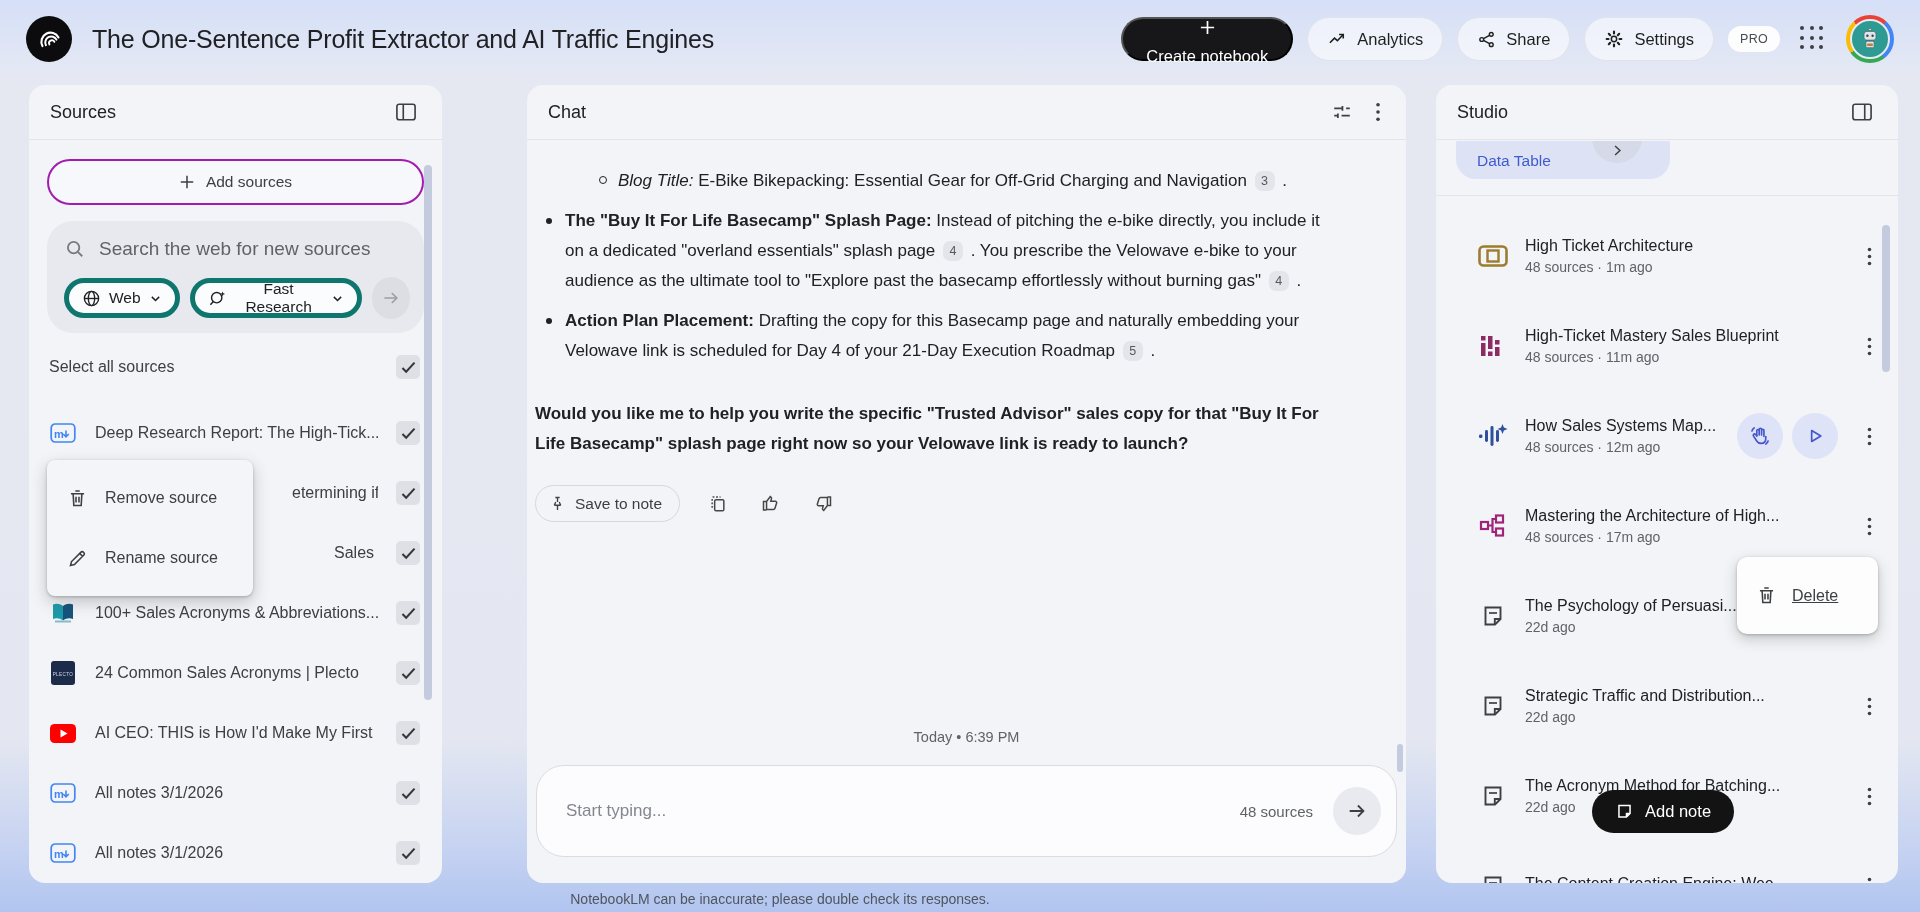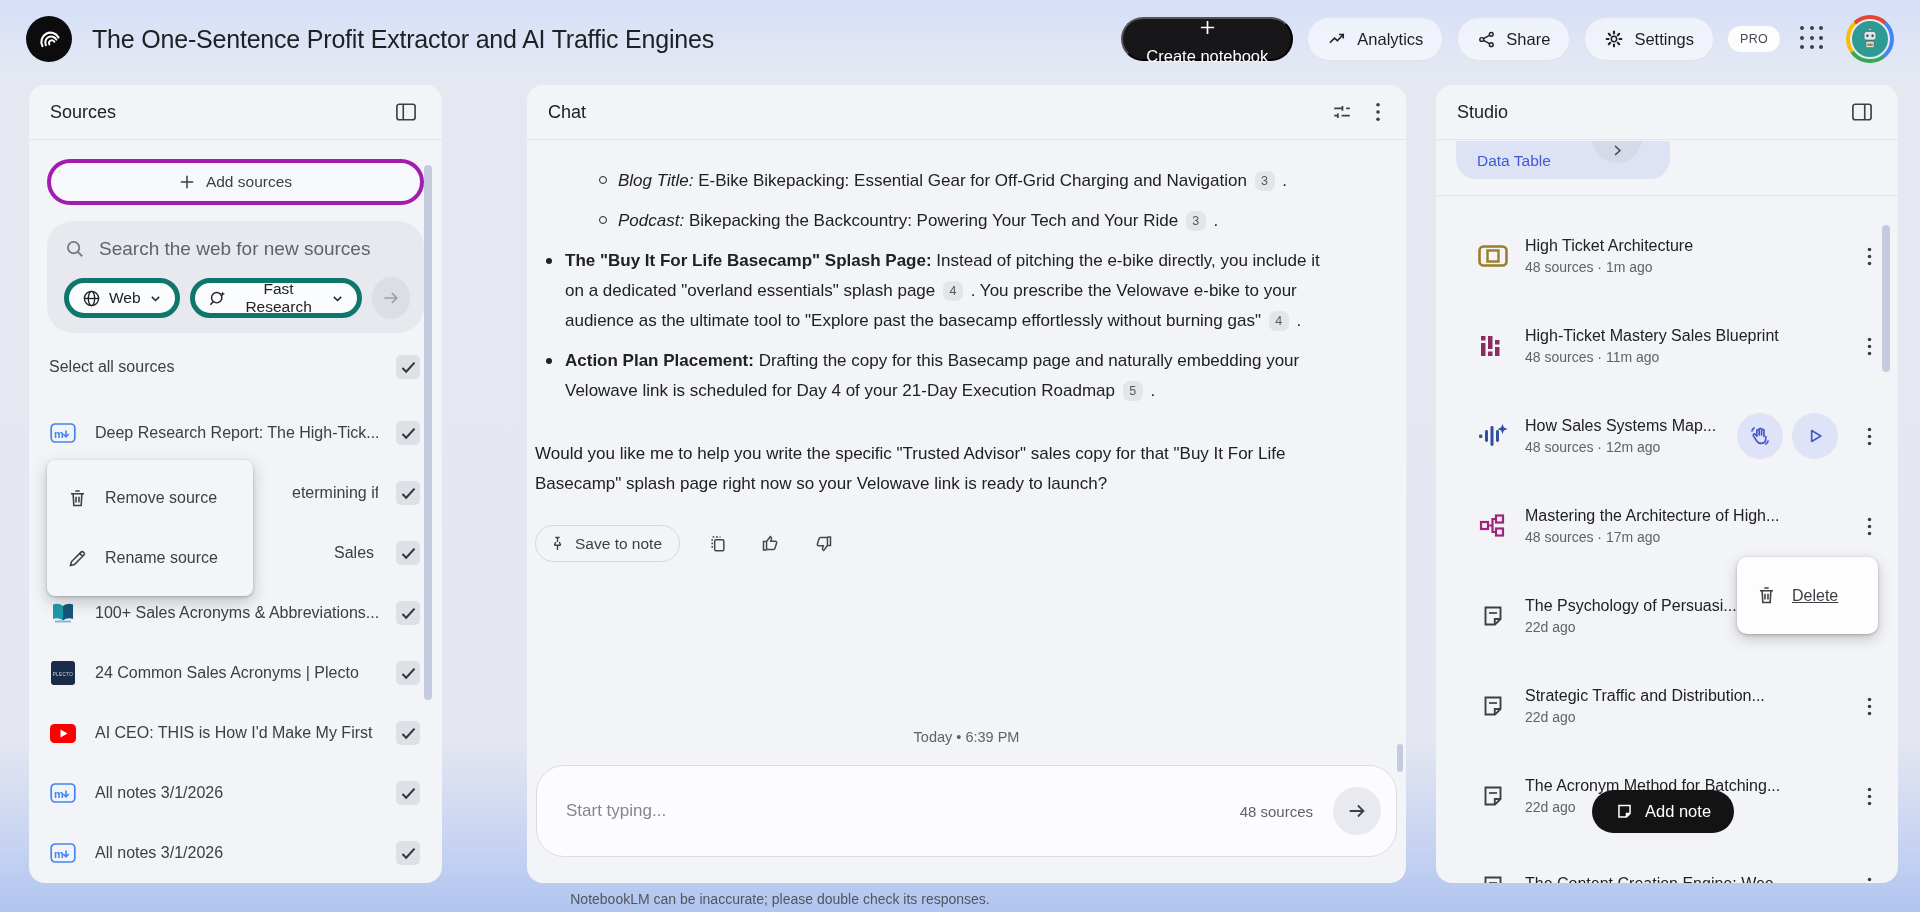--- a/index.html
+++ b/index.html
@@ -29,21 +29,21 @@
   .panel { position:absolute; top:85px; height:798px; background:#f3f4f7; border-radius:16px; }
   #sources-panel { left:29px;  width:413px; }
   #chat-panel    { left:527px; width:879px; }
   #studio-panel  { left:1436px; width:462px; }
   .panel-head { height:55px; display:flex; align-items:center; padding:0 21px; border-bottom:1px solid #e4e5ea; font-size:18px; color:#202124; }
   .panel-head .spacer { flex:1; }
   .icon-btn { background:none; border:none; cursor:pointer; padding:4px; display:flex; align-items:center; justify-content:center; }
 
   
   .sources-body { padding:19px 18px 0 18px; }
-  .add-btn { height:46px; border:4px solid #a21caf; border-radius:24px; background:#f7f8fb; display:flex; align-items:center; justify-content:center; gap:11px; font-size:15.5px; color:#3c4043; width:100%; cursor:pointer; }
+  .add-btn { height:46px; border:2px solid #a21caf; border-radius:24px; background:#f7f8fb; display:flex; align-items:center; justify-content:center; gap:11px; font-size:15.5px; color:#3c4043; width:100%; cursor:pointer; }
   .search-card { margin-top:16px; background:#e8e9ee; border-radius:26px; padding:17px 14px 14px 17px; }
   .search-row { display:flex; align-items:flex-end; gap:13px; }
   .search-ph { font-size:19px; color:#5f6368; }
   .chips-row { margin-top:17px; display:flex; align-items:center; gap:10px; }
   .chip { height:40px; border:5px solid #0f766e; background:#fbfcfe; border-radius:21px; display:flex; align-items:center; gap:8px; padding:0 13px; font-size:15.5px; color:#202124; cursor:pointer; }
   .go-btn { width:42px; height:42px; border-radius:50%; background:#dcdee4; margin-left:auto; border:none; display:flex; align-items:center; justify-content:center; cursor:pointer; }
   .select-row { margin-top:22px; padding:0 4px 0 2px; display:flex; align-items:center; font-size:16px; color:#3c4043; }
   .select-row .grow { flex:1; }
   .checkbox { width:24px; height:24px; border-radius:5px; background:#dee0e6; display:flex; align-items:center; justify-content:center; flex:none; cursor:pointer; }
   .src-rows { margin-top:24px; }
@@ -56,21 +56,21 @@
   .ctx-item { height:60px; display:flex; align-items:center; gap:17px; padding:0 20px; font-size:16px; color:#3c4043; cursor:pointer; }
 
   
   .chat-body { padding:26px 0 0 8px; position:relative; }
   .msg { width:802px; font-size:17px; line-height:30px; color:#202124; }
   .li { position:relative; margin-bottom:10px; }
   .li.main { padding-left:30px; }
   .li.main::before { content:""; position:absolute; left:11px; top:12px; width:6px; height:6px; border-radius:50%; background:#202124; }
   .li.sub { padding-left:83px; }
   .li.sub::before { content:""; position:absolute; left:64px; top:10px; width:6px; height:6px; border-radius:50%; border:1.6px solid #202124; }
-  .para { margin-top:33px; }
+  .para { margin-top:33px;font-weight:bold; }
   .cite { display:inline-block; min-width:20px; height:20px; line-height:20px; border-radius:7px; background:#e3e5ea; color:#57585c; font-size:12.5px; text-align:center; padding:0 5px; vertical-align:1.5px; margin:0 3px; cursor:pointer; }
   .save-row { margin-top:26px; display:flex; align-items:center; gap:24px; }
   .save-btn { height:37px; border:1px solid #d6d8de; border-radius:19px; background:none; padding:0 17px 0 13px; display:flex; align-items:center; gap:9px; font-size:15.5px; color:#3c4043; cursor:pointer; }
   .date-sep { position:absolute; top:644px; left:0; width:100%; text-align:center; font-size:14.5px; color:#5f6368; }
   .input-box { position:absolute; left:9px; right:9px; top:680px; height:92px; background:#fcfcfe; border:1px solid #dadce0; border-radius:28px; display:flex; align-items:center; padding:0 15px 0 29px; }
   .input-ph { font-size:17px; color:#84878d; flex:1; }
   .src-count { font-size:15px; color:#5f6368; margin-right:20px; }
   .send-btn { width:48px; height:48px; border-radius:50%; border:none; background:#e8eaef; display:flex; align-items:center; justify-content:center; cursor:pointer; }
   .disclaimer { position:absolute; top:891px; left:340px; width:880px; text-align:center; font-size:14px; color:#50555e; z-index:2; }
 
@@ -403,21 +403,20 @@
             <circle cx="3" cy="3" r="2"></circle>
             <circle cx="3" cy="11" r="2"></circle>
             <circle cx="3" cy="19" r="2"></circle>
           </g>
         </svg>
     </button>
   </div>
   <div class="chat-body">
     <div class="msg" id="chat-msg">
         <div class="li sub"><i>Blog Title:</i><span> E-Bike Bikepacking: Essential Gear for Off-Grid Charging and Navigation </span><span class="cite">3</span><span> .</span></div>
-        <div class="li sub"><i>Podcast:</i><span> Bikepacking the Backcountry: Powering Your Tech and Your Ride </span><span class="cite">3</span><span> .</span></div>
         <div class="li main"><b>The "Buy It For Life Basecamp" Splash Page:</b><span> Instead of pitching the e-bike directly, you include it on a dedicated "overland essentials" splash page </span><span class="cite">4</span><span> . You prescribe the Velowave e-bike to your audience as the ultimate tool to "Explore past the basecamp effortlessly without burning gas" </span><span class="cite">4</span><span> .</span></div>
         <div class="li main"><b>Action Plan Placement:</b><span> Drafting the copy for this Basecamp page and naturally embedding your Velowave link is scheduled for Day 4 of your 21-Day Execution Roadmap </span><span class="cite">5</span><span> .</span></div>
         <div class="para"><span>Would you like me to help you write the specific "Trusted Advisor" sales copy for that "Buy It For Life Basecamp" splash page right now so your Velowave link is ready to launch?</span></div>
       </div>
     <div class="save-row">
       <button class="save-btn">
         <span>
             <svg width="17" height="17" viewBox="0 0 24 24" fill="none" stroke="#3c4043" stroke-width="1.9">
               <path d="M9 3.5h6M12 3.5v6.5M7.5 14.5h9M12 14.5V21M9.5 10l-2 4.5M14.5 10l2 4.5"></path>
             </svg>

